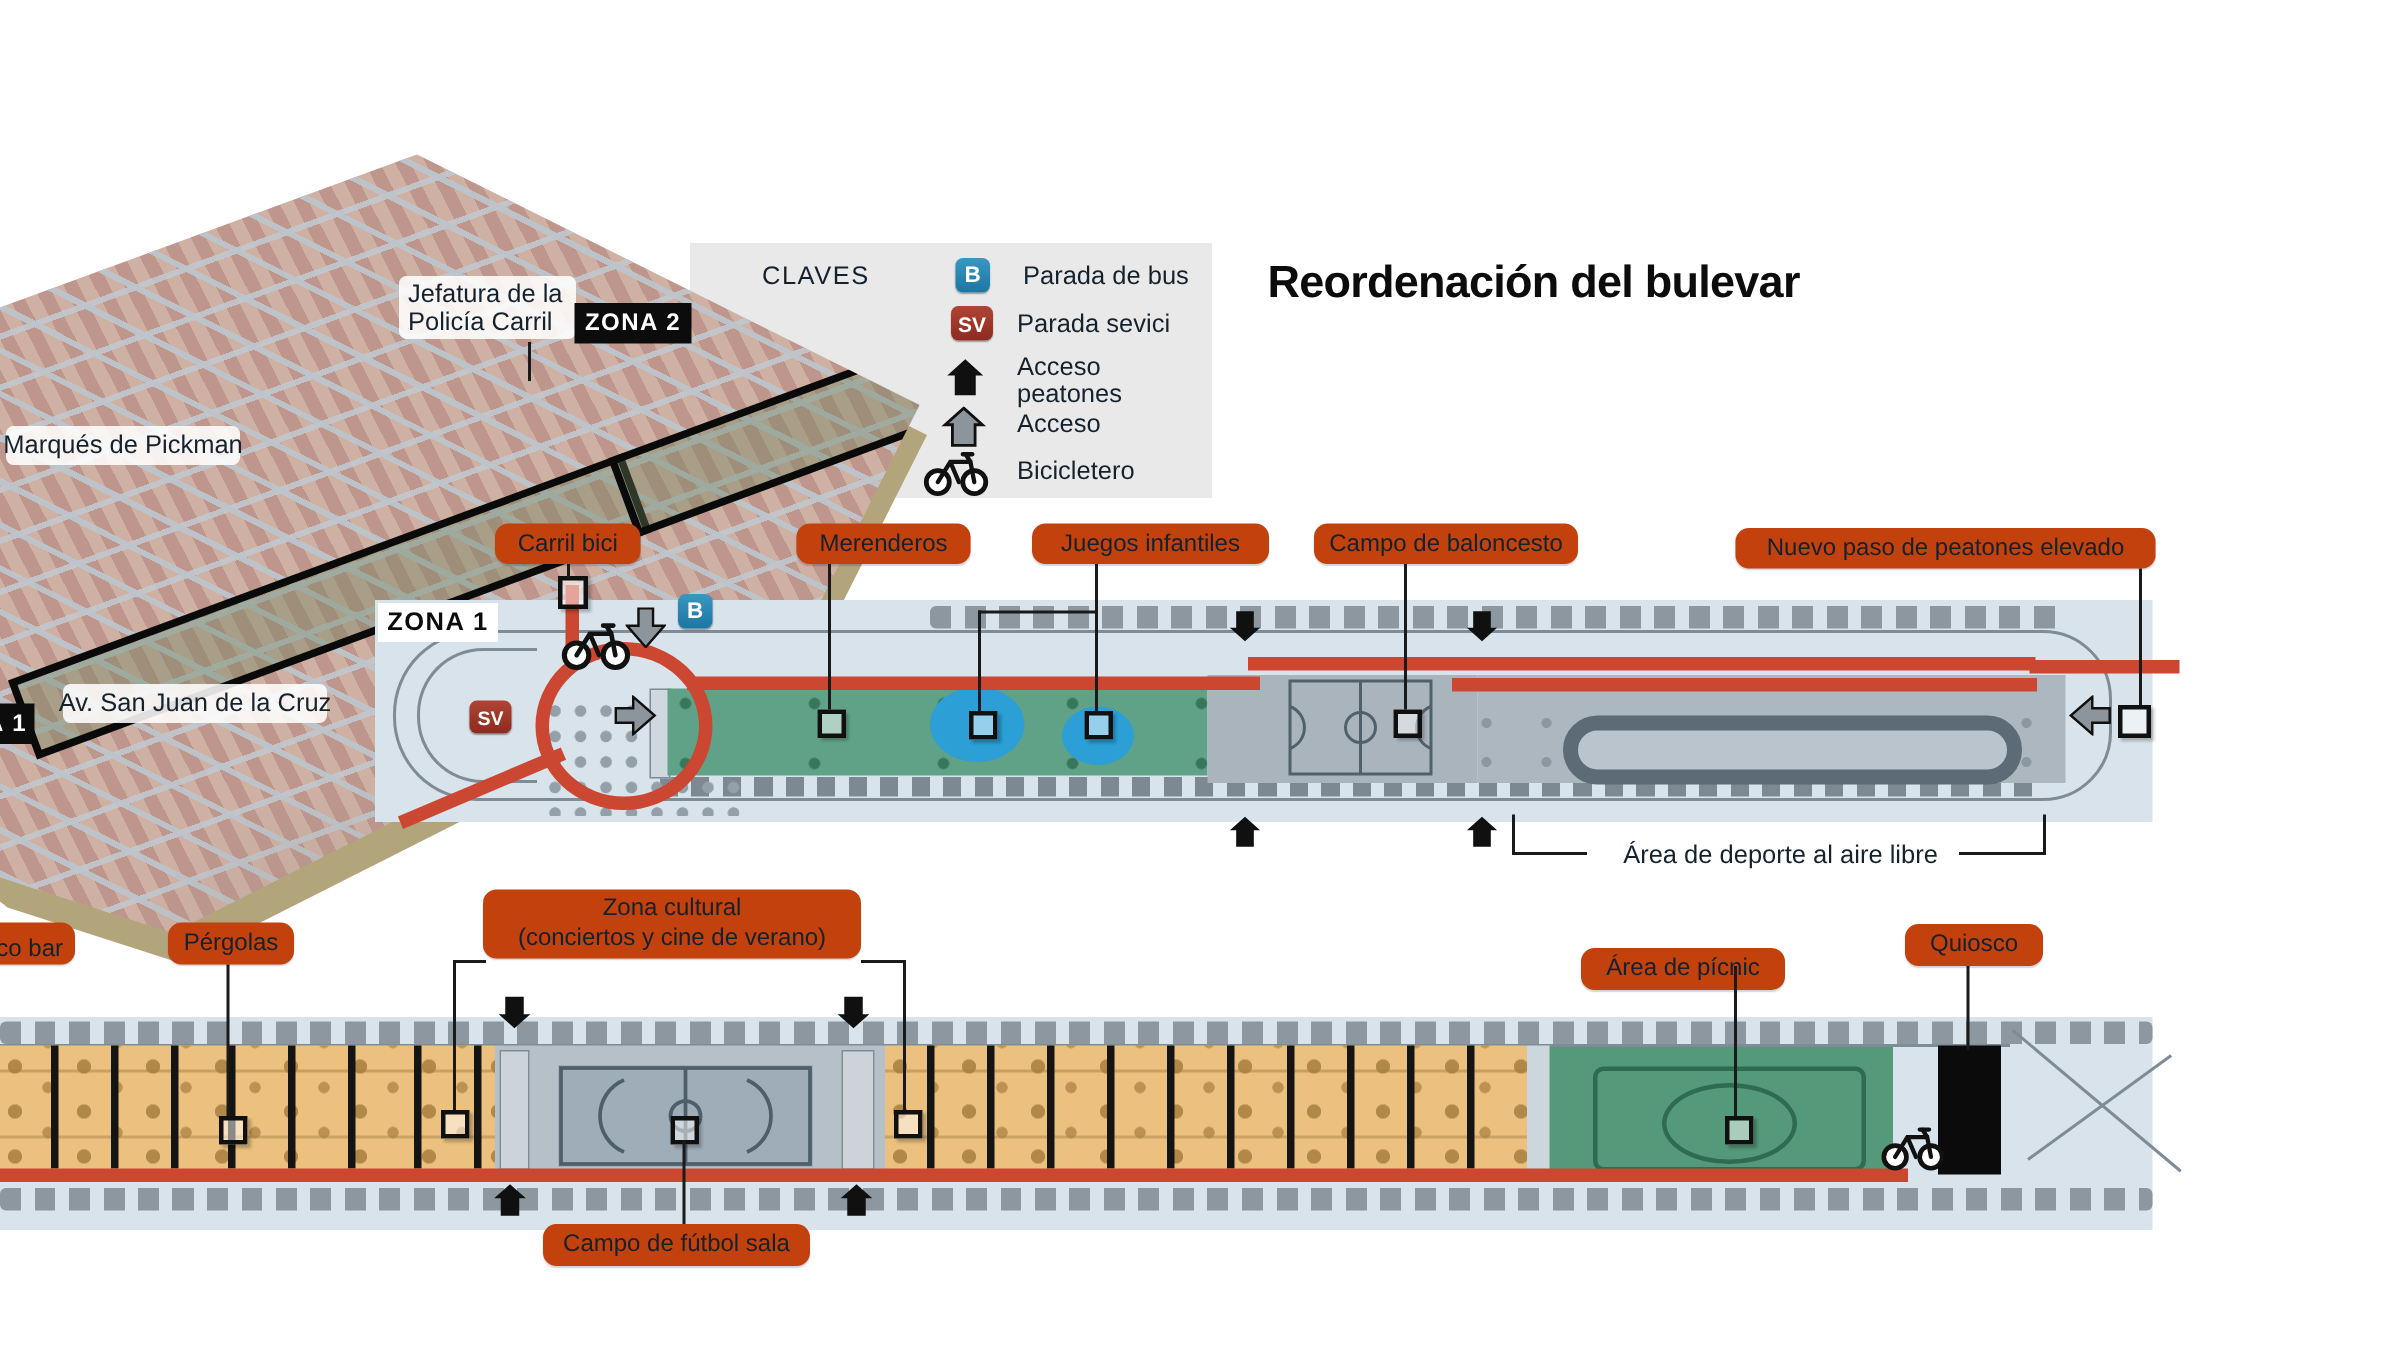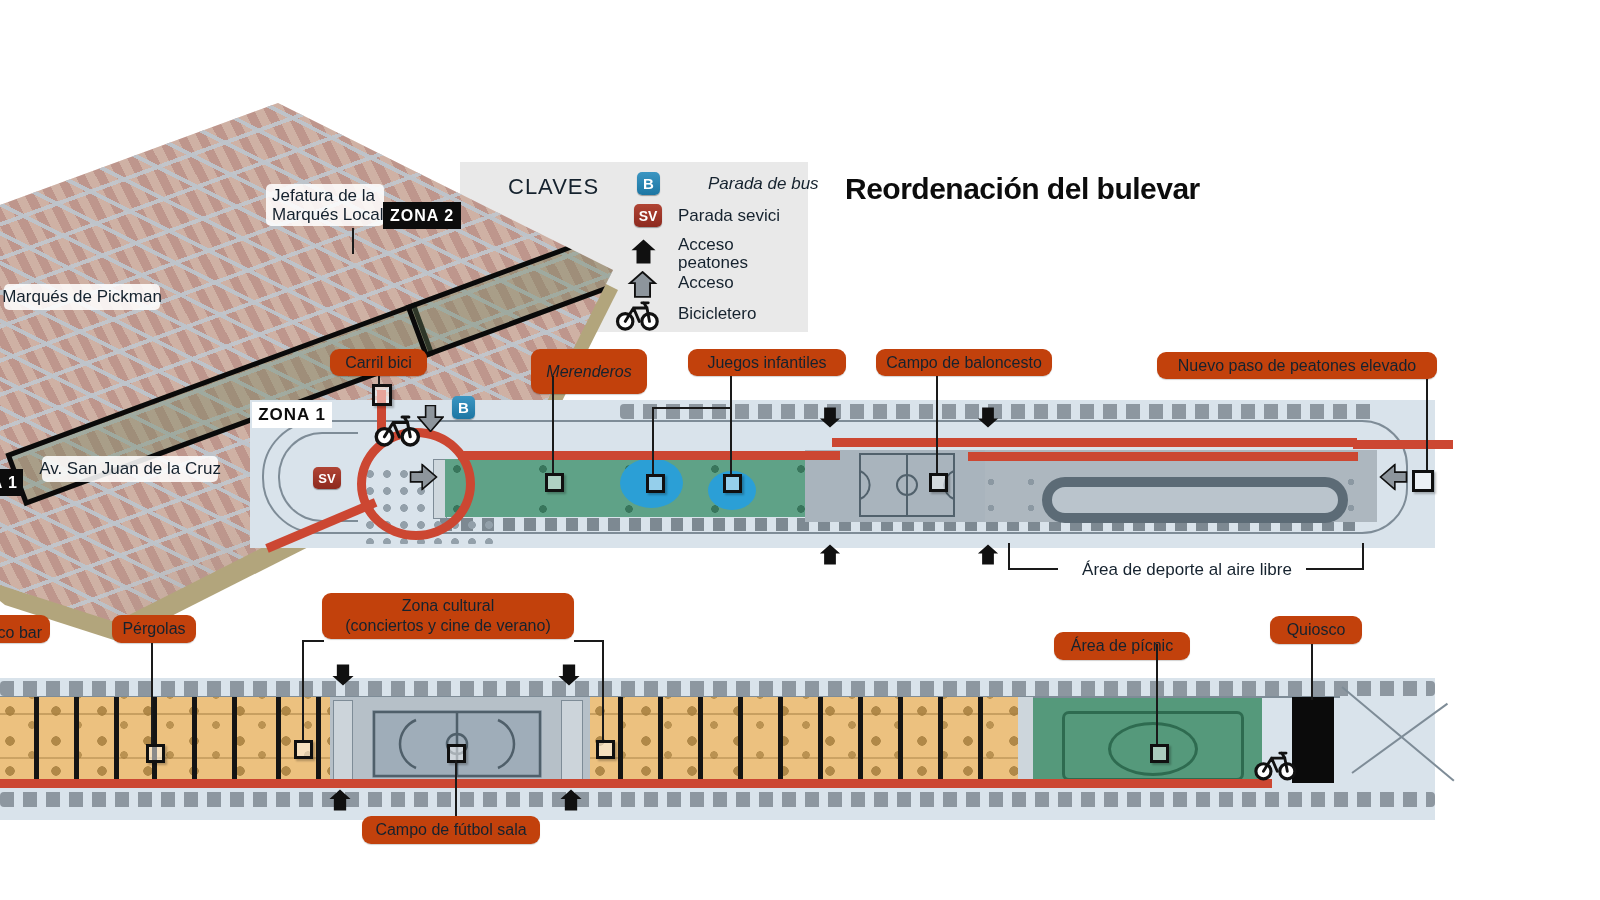--- a/index.html
+++ b/index.html
@@ -1,21 +1,21 @@
 <!DOCTYPE html>
 <html><head>
 <meta charset="utf-8">
 <style>
   html,body{margin:0;padding:0;}
   body{width:1600px;height:900px;position:relative;overflow:hidden;background:#ffffff;
        font-family:"Liberation Sans", sans-serif;color:#16283a;}
   .abs{position:absolute;}
   
   .legend-panel{background:#e9e9e9;}
-  .legend-head{font-size:22px;letter-spacing:1px;color:#15222e;}
+  .legend-head{font-size:17px;letter-spacing:1px;color:#15222e;}
   .legend-label{font-size:17px;color:#15222e;line-height:18px;white-space:nowrap;}
   
   .badge{color:#fff;font-weight:bold;display:flex;align-items:center;justify-content:center;
          border-radius:5px;box-shadow:0 1px 1px rgba(0,0,0,.35);}
   .badge.bus{background:linear-gradient(#3c96c2,#1c76a3);}
   .badge.sevici{background:linear-gradient(#b04434,#8d2a1f);}
   .zona-badge{background:#0c0c0c;color:#fff;font-weight:bold;font-size:16px;
               display:flex;align-items:center;justify-content:center;letter-spacing:1px;}
   
   .map-slab{inset:0;background:#b2a57c;
@@ -57,21 +57,21 @@
   .pergola-bar{position:absolute;width:5px;height:82px;top:697px;background:#141414;}
   svg{display:block;}
 </style>
 </head>
 <body>
 
 <div class="abs legend-panel" style="left:460px;top:162px;width:348px;height:170px;"></div>
 <div class="abs legend-head" style="left:508px;top:174px;">CLAVES</div>
 
 <div class="abs badge bus" style="left:637px;top:172px;width:23px;height:23px;font-size:15px;">B</div>
-<div class="abs legend-label" style="left:708px;top:175px;font-style:italic;">Parada de bus</div>
+<div class="abs legend-label" style="left:682px;top:175px;">Parada de bus</div>
 
 <div class="abs badge sevici" style="left:634px;top:204px;width:28px;height:23px;font-size:14px;">SV</div>
 <div class="abs legend-label" style="left:678px;top:207px;">Parada sevici</div>
 
 <div class="abs" style="left:630px;top:239px;">
   <svg width="27" height="25" viewBox="0 0 100 100">
       <polygon points="50,2 98,45 78,45 78,98 22,98 22,45 2,45" fill="#101010"></polygon>
     </svg>
 </div>
 <div class="abs legend-label" style="left:678px;top:236px;">Acceso</div>
@@ -97,21 +97,21 @@
   <div>Reordenación del bulevar</div>
 </div>
 
 <div class="abs map-slab"></div>
 <div class="abs map-photo">
   <div class="abs blvd" style="left:15px;top:452px;width:427px;height:46px;transform:rotate(-20.3deg);"></div>
   <div class="abs blvd" style="left:415px;top:304px;width:212px;height:46px;transform:rotate(-20.3deg);"></div>
 </div>
 <div class="abs map-pill" style="left:266px;top:184px;width:112px;height:42px;flex-direction:column;line-height:19px;align-items:flex-start;padding-left:6px;">
   <span>Jefatura de la</span>
-  <span>Marqués Local</span>
+  <span>Policía Carril</span>
 </div>
 <div class="abs leader" style="left:352px;top:228px;width:2px;height:26px;"></div>
 <div class="abs zona-badge" style="left:383px;top:202px;width:78px;height:27px;">ZONA 2</div>
 <div class="abs zona-badge" style="left:-62px;top:469px;width:80px;height:27px;justify-content:flex-end;padding-right:5px;">ZONA 1</div>
 <div class="abs map-pill" style="left:4px;top:284px;width:156px;height:26px;">Marqués de Pickman</div>
 <div class="abs map-pill" style="left:42px;top:456px;width:176px;height:26px;">Av. San Juan de la Cruz</div>
 
 <div class="abs band" style="left:250px;top:400px;width:1185px;height:148px;"></div>
 
 <div class="abs outline" style="left:262px;top:420px;width:1142px;height:110px;border-radius:56px 46px 46px 56px;"></div>
@@ -193,21 +193,21 @@
 
 <div class="abs marker" style="left:372px;top:384px;width:14px;height:16px;"></div>
 <div class="abs marker" style="left:545px;top:473px;width:13px;height:13px;"></div>
 <div class="abs marker" style="left:646px;top:474px;width:13px;height:13px;"></div>
 <div class="abs marker" style="left:723px;top:474px;width:13px;height:13px;"></div>
 <div class="abs marker" style="left:929px;top:473px;width:13px;height:13px;"></div>
 <div class="abs marker" style="left:1412px;top:470px;width:16px;height:16px;"></div>
 
 <div class="abs co" style="left:330px;top:349px;width:97px;height:27px;">Carril bici</div>
 <div class="abs leader" style="left:378px;top:376px;width:2px;height:9px;"></div>
-<div class="abs co" style="left:531px;top:349px;width:116px;height:45px;font-style:italic;">Merenderos</div>
+<div class="abs co" style="left:531px;top:349px;width:116px;height:27px;">Merenderos</div>
 <div class="abs leader" style="left:552px;top:376px;width:2px;height:97px;"></div>
 <div class="abs co" style="left:688px;top:349px;width:158px;height:27px;">Juegos infantiles</div>
 <div class="abs leader" style="left:730px;top:376px;width:2px;height:98px;"></div>
 <div class="abs leader" style="left:652px;top:407px;width:80px;height:2px;"></div>
 <div class="abs leader" style="left:652px;top:407px;width:2px;height:67px;"></div>
 <div class="abs co" style="left:876px;top:349px;width:176px;height:27px;">Campo de baloncesto</div>
 <div class="abs leader" style="left:936px;top:376px;width:2px;height:97px;"></div>
 <div class="abs co" style="left:1157px;top:352px;width:280px;height:27px;">Nuevo paso de peatones elevado</div>
 <div class="abs leader" style="left:1426px;top:379px;width:2px;height:91px;"></div>
 

